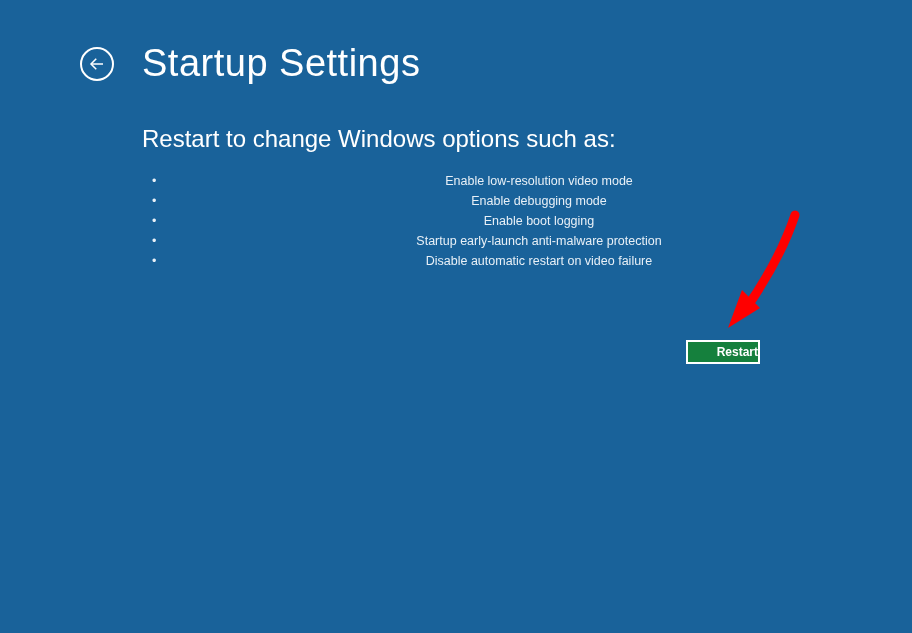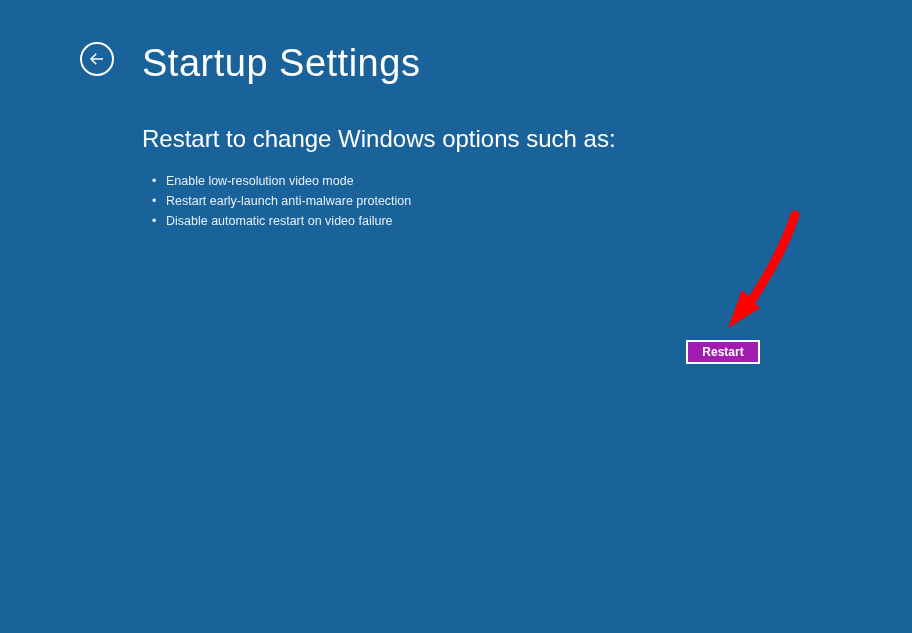--- a/index.html
+++ b/index.html
@@ -11,20 +11,21 @@
     width: 912px;
     height: 633px;
     background: #19629a;
     font-family: "Segoe UI", "Segoe UI Light", Arial, sans-serif;
     color: #ffffff;
     overflow: hidden;
     position: relative;
   }
   .header {
     display: flex;
+    align-items: center;
     padding-top: 42px;
     padding-left: 80px;
   }
   .back-btn {
     width: 34px;
     height: 34px;
     border: 2px solid #ffffff;
     border-radius: 50%;
     display: flex;
     align-items: center;
@@ -58,42 +59,43 @@
     list-style: none;
     padding-left: 14px;
   }
   ul.options li {
     font-size: 12.5px;
     font-weight: 400;
     line-height: 20px;
     position: relative;
     padding-left: 10px;
     color: #e8f0f7;
+    text-align: center;
   }
   ul.options li::before {
     content: "•";
     position: absolute;
     left: -4px;
     top: 0;
     color: #e8f0f7;
   }
   .restart-btn {
     position: absolute;
     left: 686px;
     top: 340px;
     width: 74px;
     height: 24px;
-    background: #a21caf;
+    background: #15803d;
     border: 2px solid #ffffff;
     color: #ffffff;
     font-size: 12px;
     font-weight: 600;
     font-family: inherit;
     cursor: pointer;
-    text-align: center;
+    text-align: right;
     line-height: 20px;
   }
   .arrow-annotation {
     position: absolute;
     left: 710px;
     top: 210px;
     pointer-events: none;
   }
 </style>
 </head>
@@ -106,21 +108,23 @@
       <polyline points="11,5 4,12 11,19"></polyline>
     </svg>
   </div>
   <h1 class="title">Startup Settings</h1>
 </div>
 
 <div class="content">
   <div class="subtitle">Restart to change Windows options such as:</div>
   <ul class="options">
     <li>Enable low-resolution video mode</li>
-    <li>Restart early-launch anti-malware protection</li>
+    <li>Enable debugging mode</li>
+    <li>Enable boot logging</li>
+    <li>Startup early-launch anti-malware protection</li>
     <li>Disable automatic restart on video failure</li>
   </ul>
 </div>
 
 <button class="restart-btn">Restart</button>
 
 <svg class="arrow-annotation" width="100" height="130">
   <defs>
     <marker id="ah" markerWidth="1" markerHeight="1" refX="0" refY="0" orient="auto">
     </marker>

